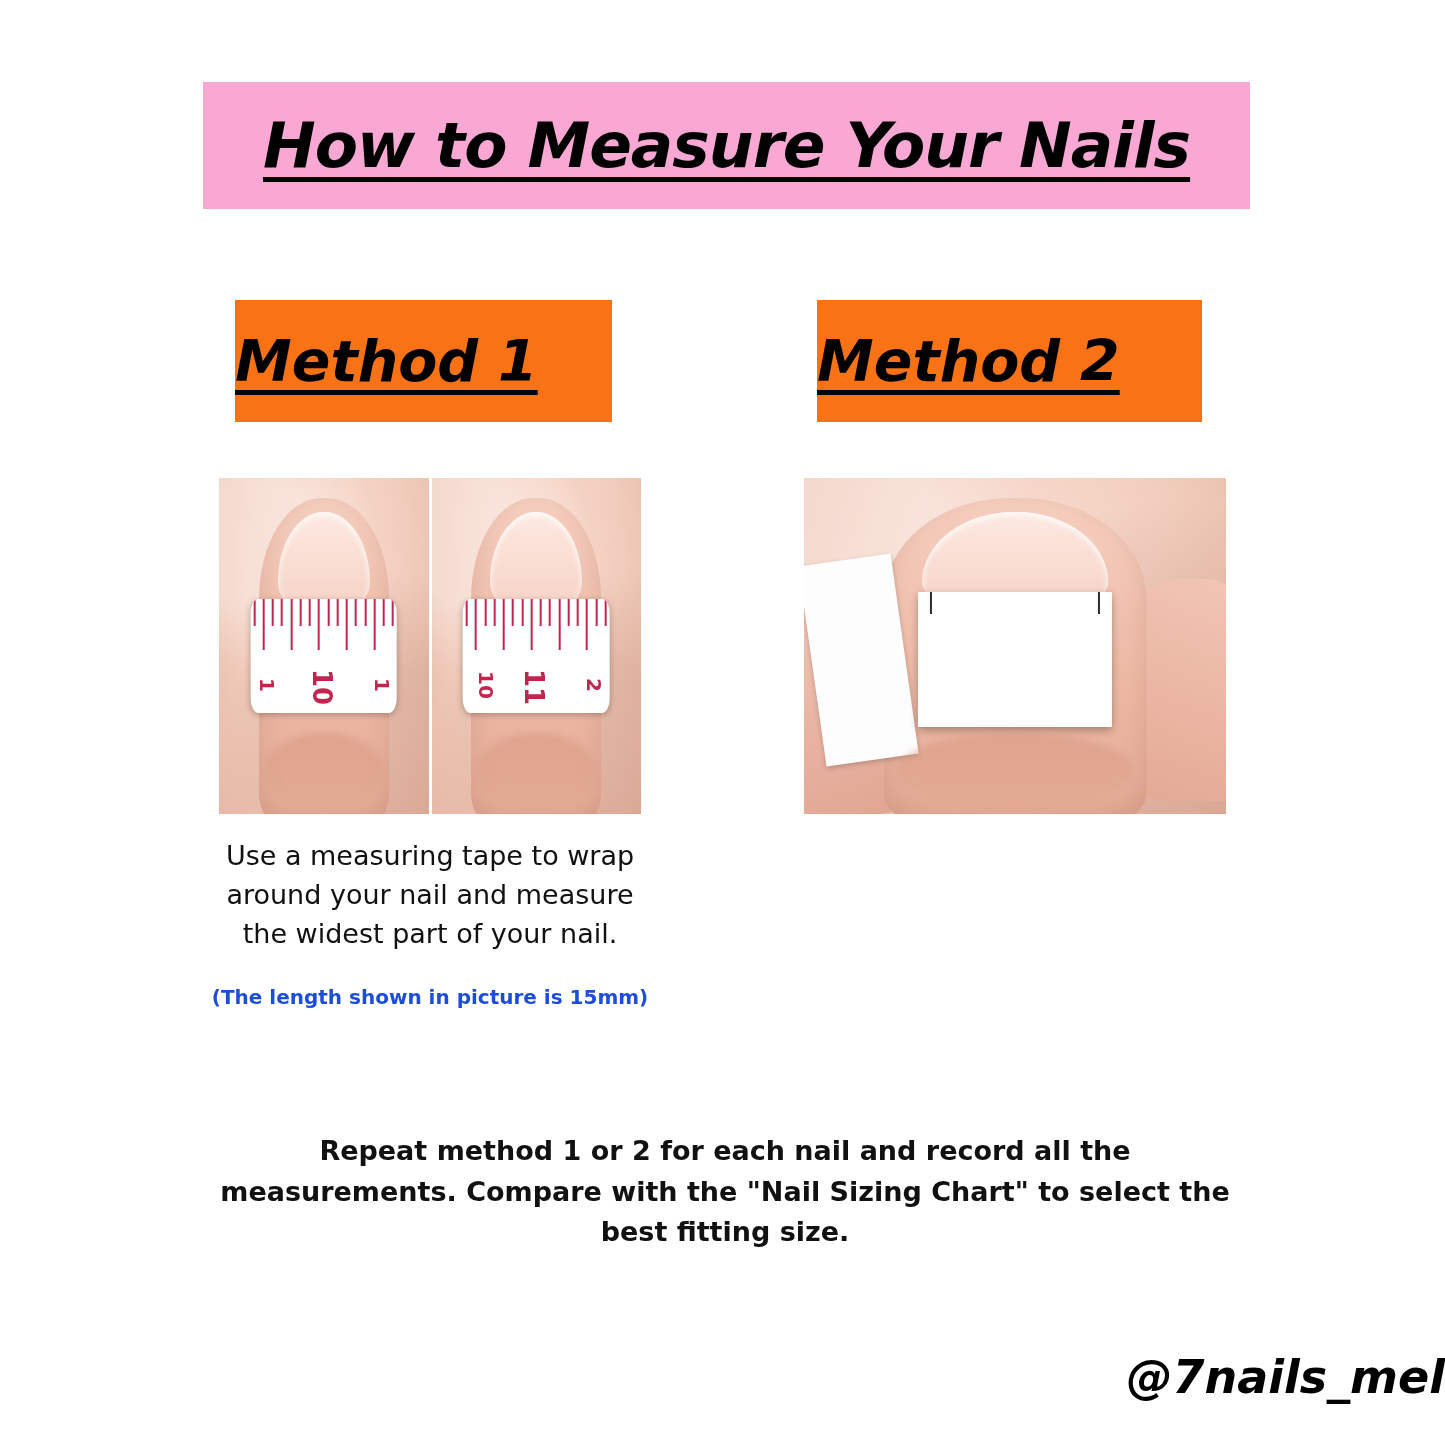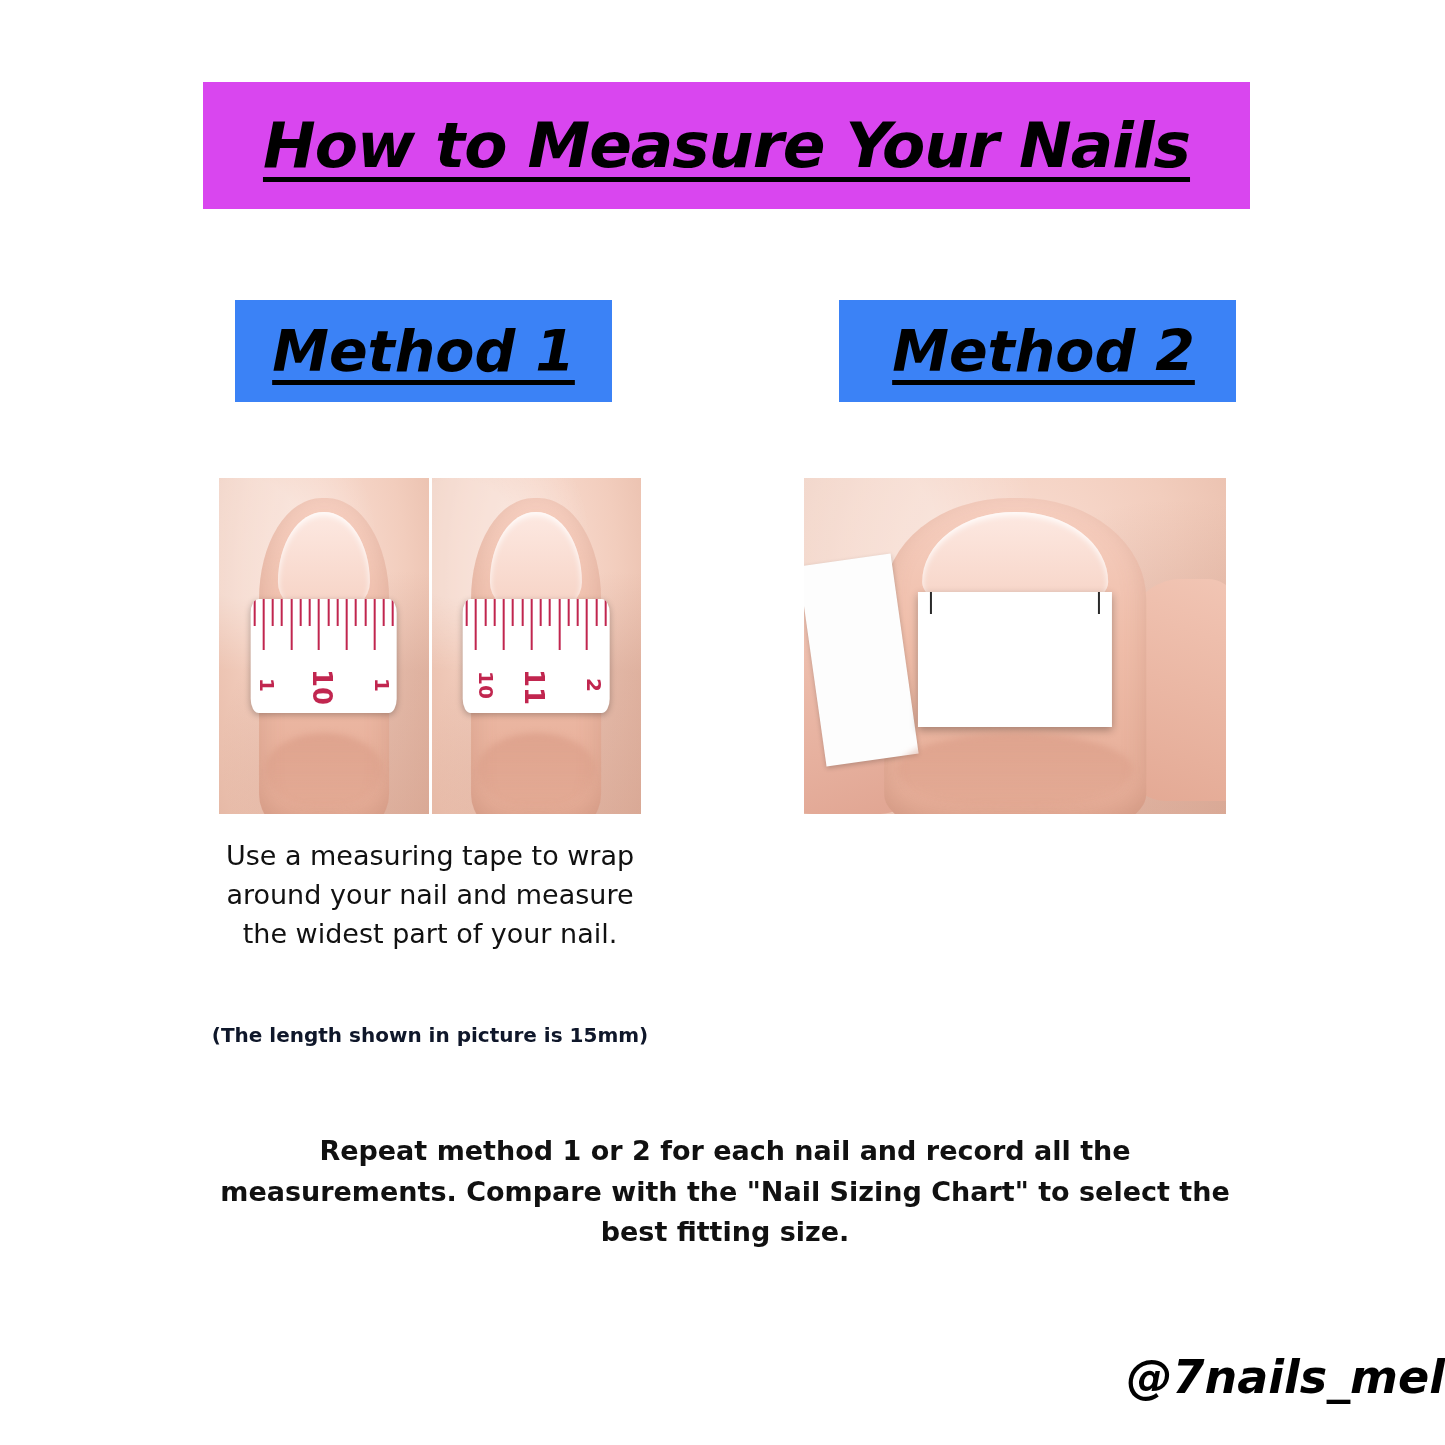--- a/index.html
+++ b/index.html
@@ -22,49 +22,49 @@
     box-sizing: border-box;
   }
 
   
   .title-wrap {
     position: absolute;
     top: 82px;
     left: 203px;
     width: 1047px;
     height: 127px;
-    background: #d946ef;
+    background: #f9a8d4;
     display: flex;
     align-items: center;
     justify-content: center;
   }
   .title-text {
     font-family: "DejaVu Sans", sans-serif;
     font-weight: bold;
     font-style: italic;
     font-size: 63px;
     letter-spacing: -1px;
     color: #000;
     text-decoration: underline;
     text-underline-offset: 10px;
     text-decoration-thickness: 5px;
     white-space: nowrap;
   }
 
   
   .method-head {
     position: absolute;
-    background: #3b82f6;
+    background: #f97316;
     display: flex;
     align-items: center;
-    justify-content: center;
-    height: 102px;
+    justify-content: flex-start;
+    height: 122px;
   }
   .method-head.m1 { top: 300px; left: 235px; width: 377px; }
-  .method-head.m2 { top: 300px; left: 839px; width: 385px; padding-left: 12px; }
+  .method-head.m2 { top: 300px; left: 817px; width: 385px; }
   .method-head-text {
     font-family: "DejaVu Sans", sans-serif;
     font-weight: bold;
     font-style: italic;
     font-size: 57px;
     color: #000;
     text-decoration: underline;
     text-underline-offset: 9px;
     text-decoration-thickness: 5px;
     white-space: nowrap;
@@ -232,28 +232,28 @@
     font-size: 27px;
     line-height: 1.45;
     color: #111;
     text-align: center;
   }
   .caption.c1 { top: 836px; left: 200px; width: 460px; }
   .caption.c2 { top: 836px; left: 790px; width: 455px; }
 
   .note {
     position: absolute;
-    top: 1023px;
+    top: 985px;
     left: 200px;
     width: 460px;
     text-align: center;
     font-family: "DejaVu Sans", sans-serif;
     font-weight: bold;
     font-size: 20px;
-    color: #0f172a;
+    color: #1d4ed8;
   }
 
   .footer-note {
     position: absolute;
     top: 1092px;
     left: 210px;
     width: 1030px;
     text-align: center;
     font-family: "DejaVu Sans", sans-serif;
     font-weight: bold;

